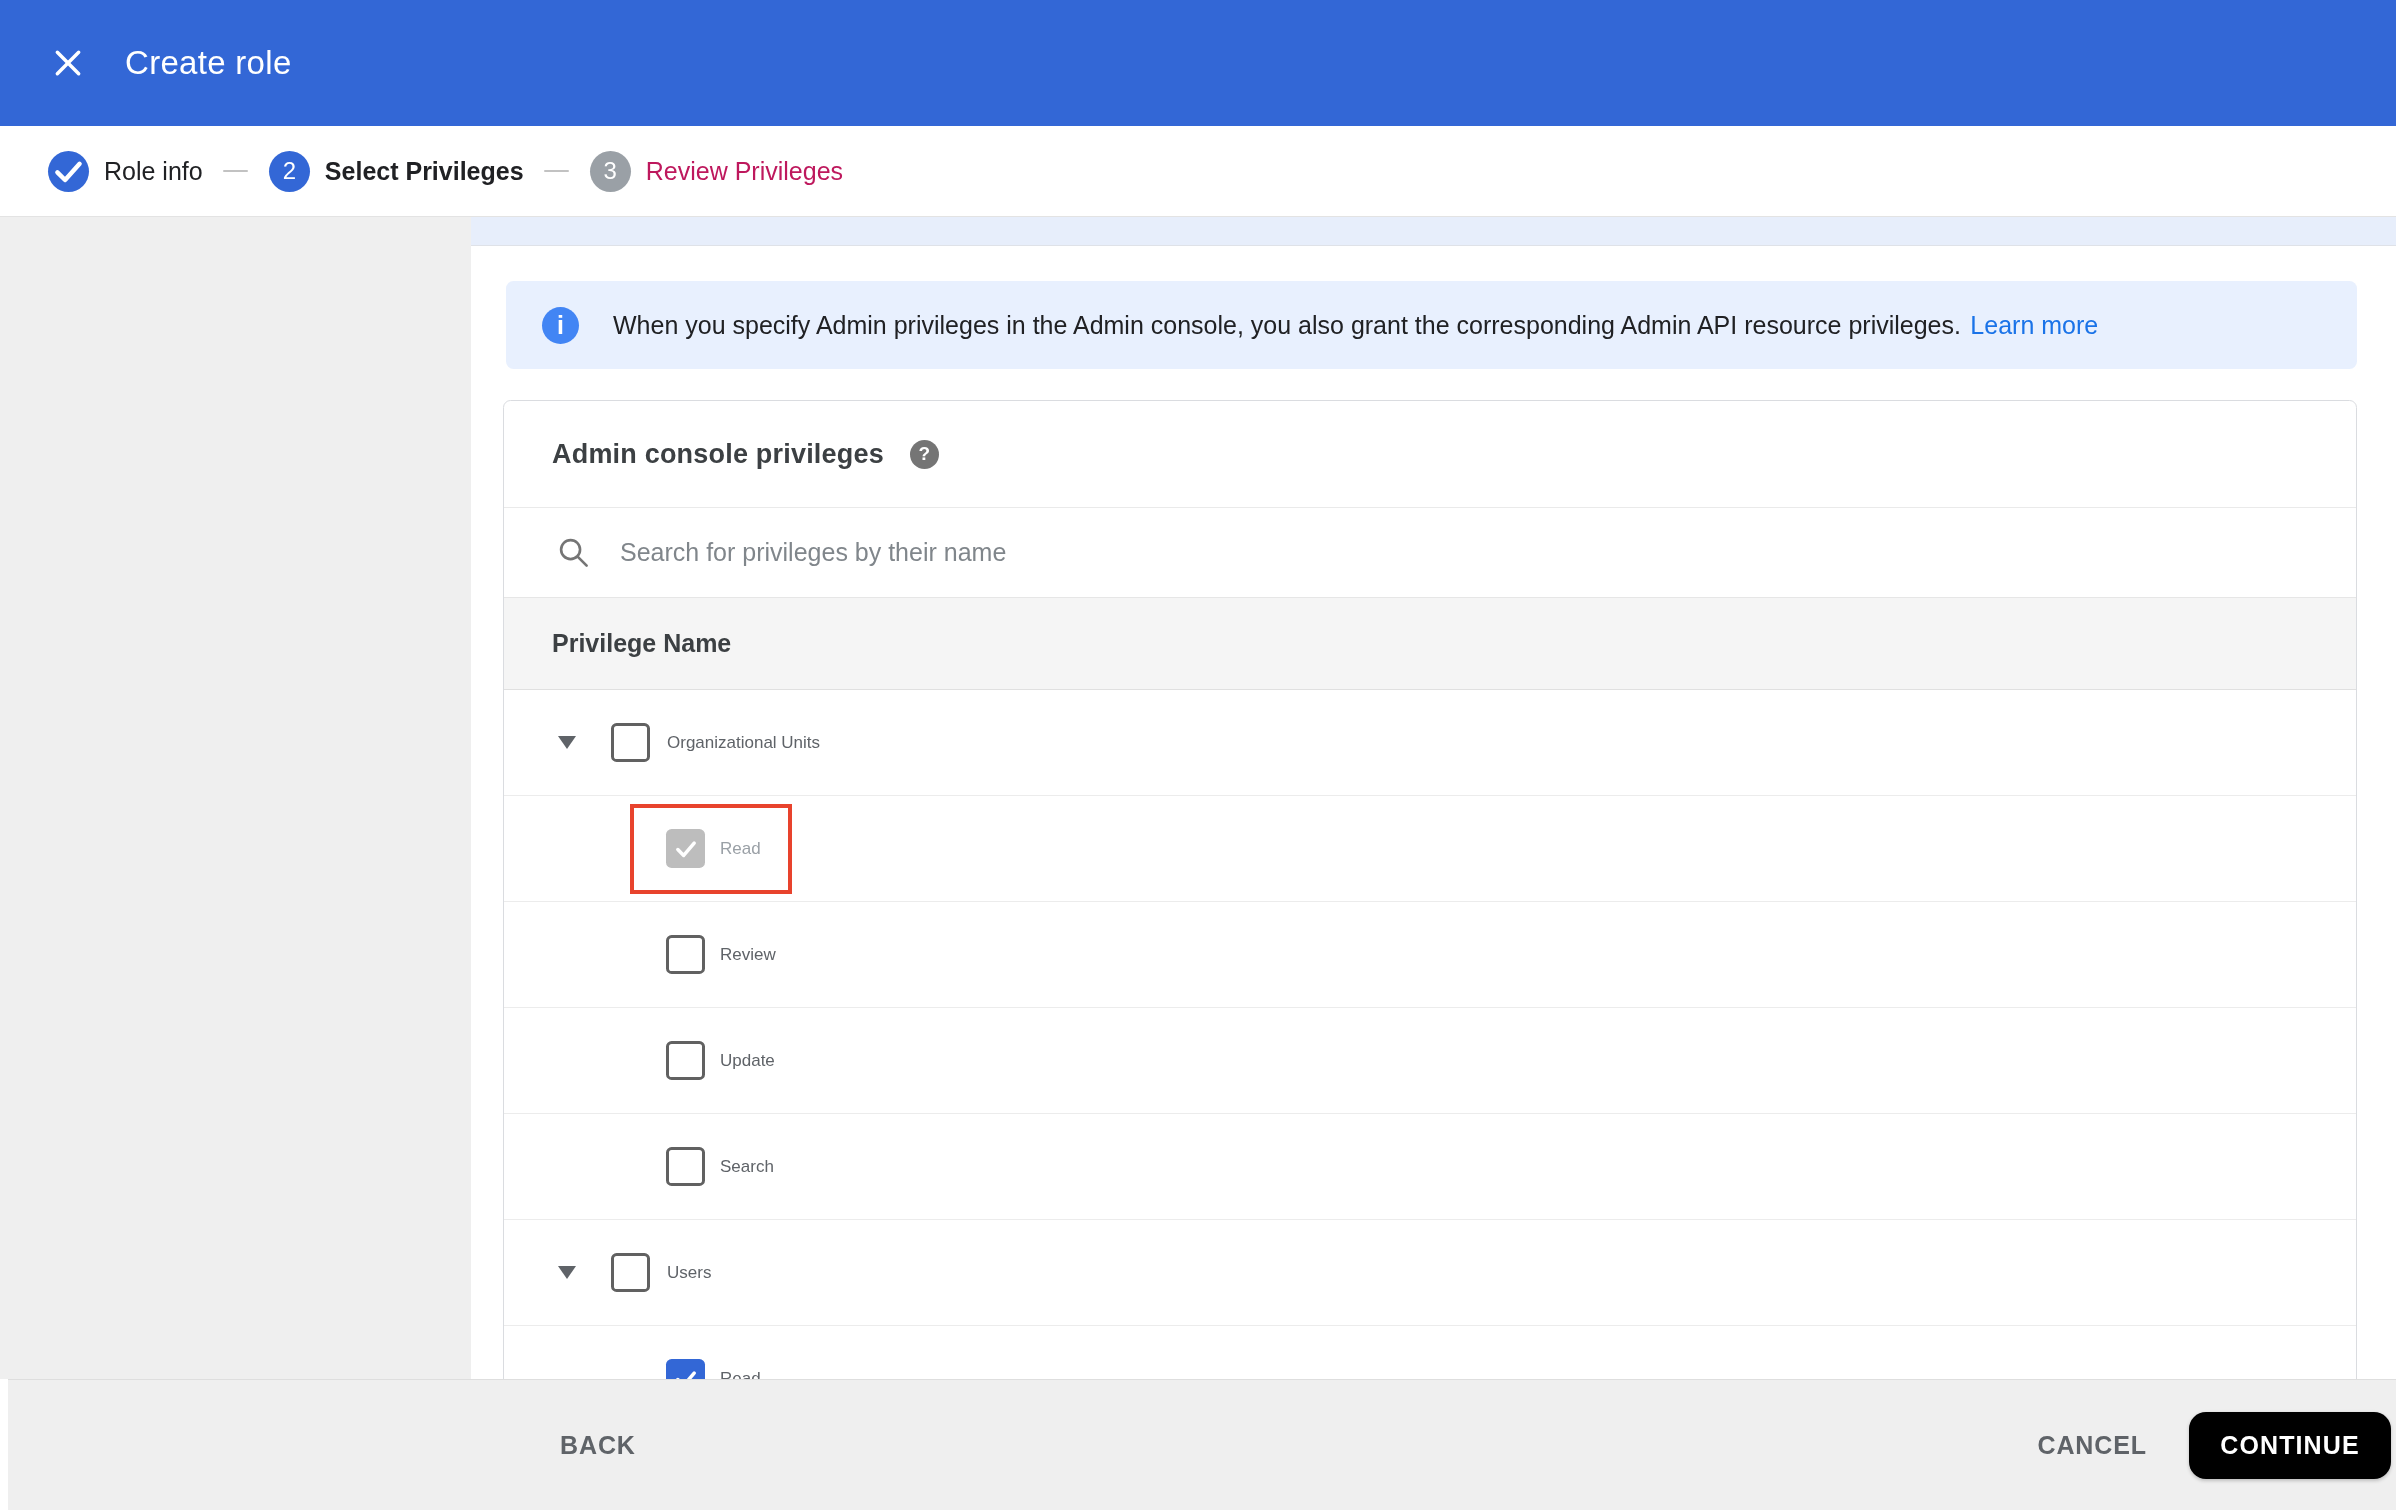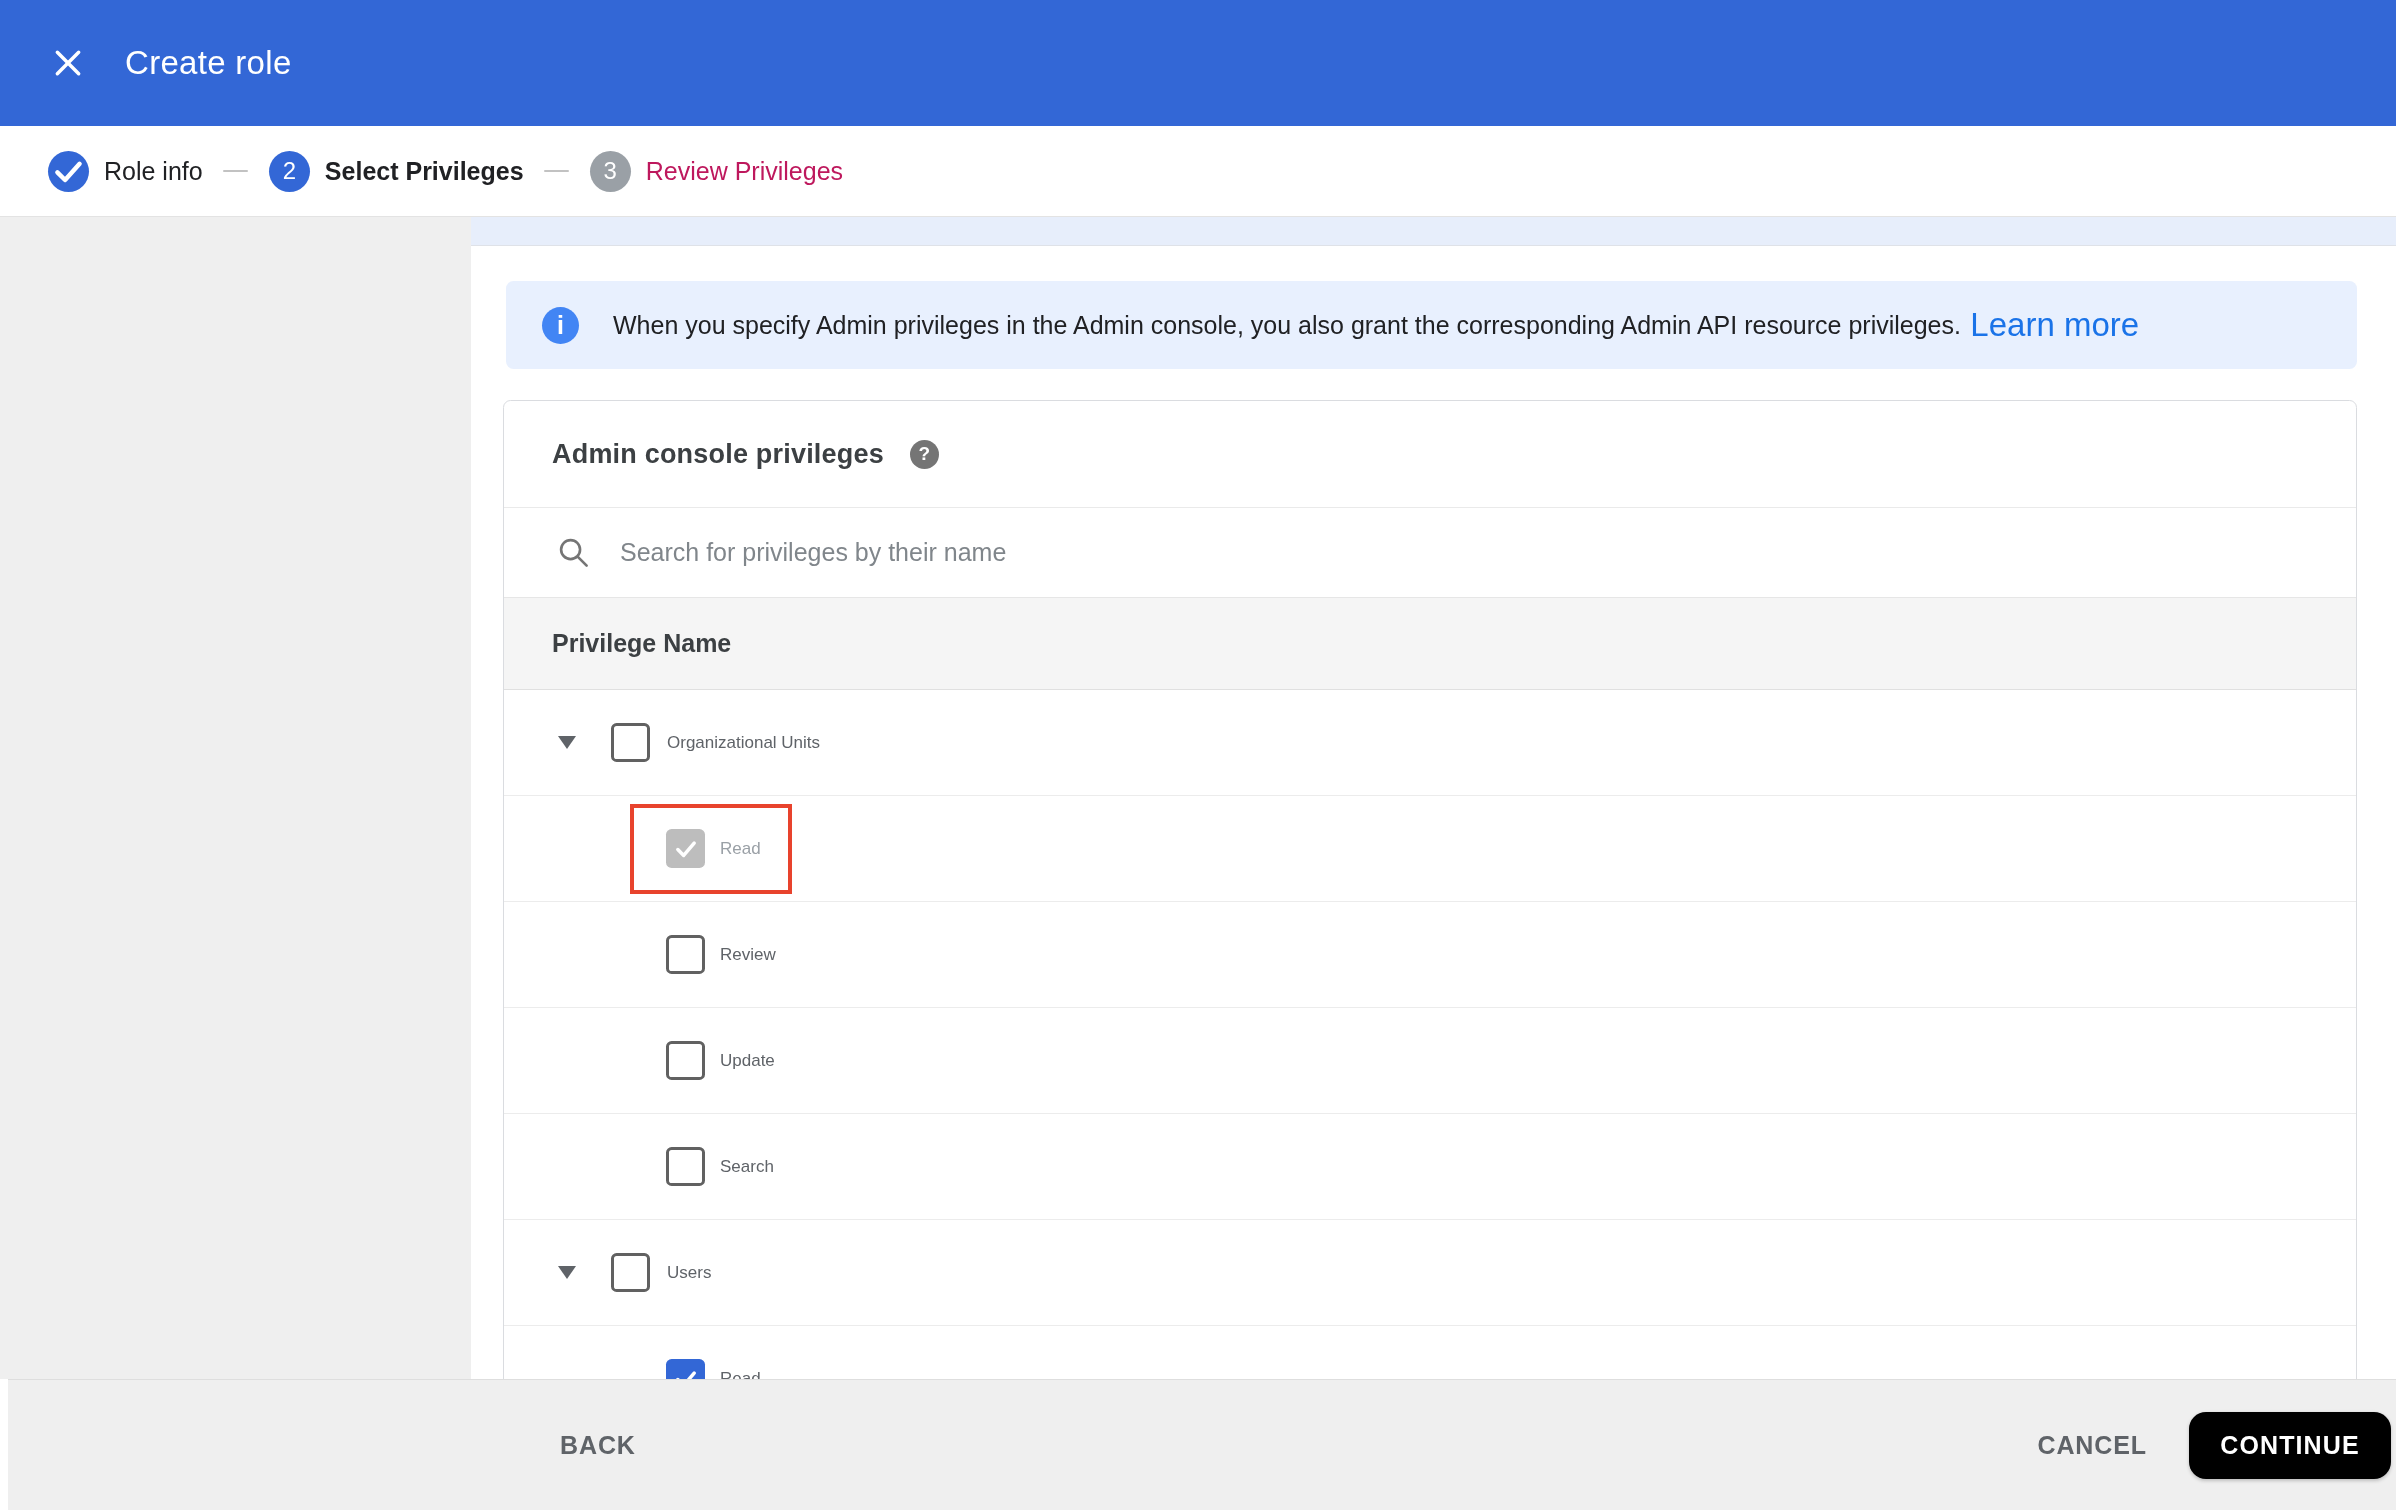--- a/index.html
+++ b/index.html
@@ -52,21 +52,21 @@
   .banner {
     position:absolute; left:35px; top:64px; width:1851px; height:88px;
     background:#e8f0fe; border-radius:7.5px; display:flex; align-items:center;
   }
   .info-icon {
     width:37px; height:37px; border-radius:50%; background:#4285f4; margin-left:36px; flex:none;
     display:flex; align-items:center; justify-content:center;
     color:#fff; font-size:25px; font-weight:700;
   }
   .banner-text { font-size:25px; color:#202124; margin-left:34px; }
-  .banner-link { font-size:33px; color:#1a73e8; margin-left:9.4px; text-decoration:none; cursor:pointer; }
+  .banner-link { font-size:25px; color:#1a73e8; margin-left:9.4px; text-decoration:none; cursor:pointer; }
 
   
   .card {
     position:absolute; left:32px; top:183px; width:1854px; height:1405px;
     background:#fff; border:1.9px solid #dadce0; border-radius:7.5px 7.5px 0 0;
   }
   .card-title-row { height:107px; display:flex; align-items:center; padding-left:48px; border-bottom:1.9px solid #eaeaea; }
   .card-title { font-size:27px; font-weight:700; color:#3c4043; letter-spacing:0.2px; }
   .help-icon {
     width:29px; height:29px; border-radius:50%; background:#757575; margin-left:26px;

